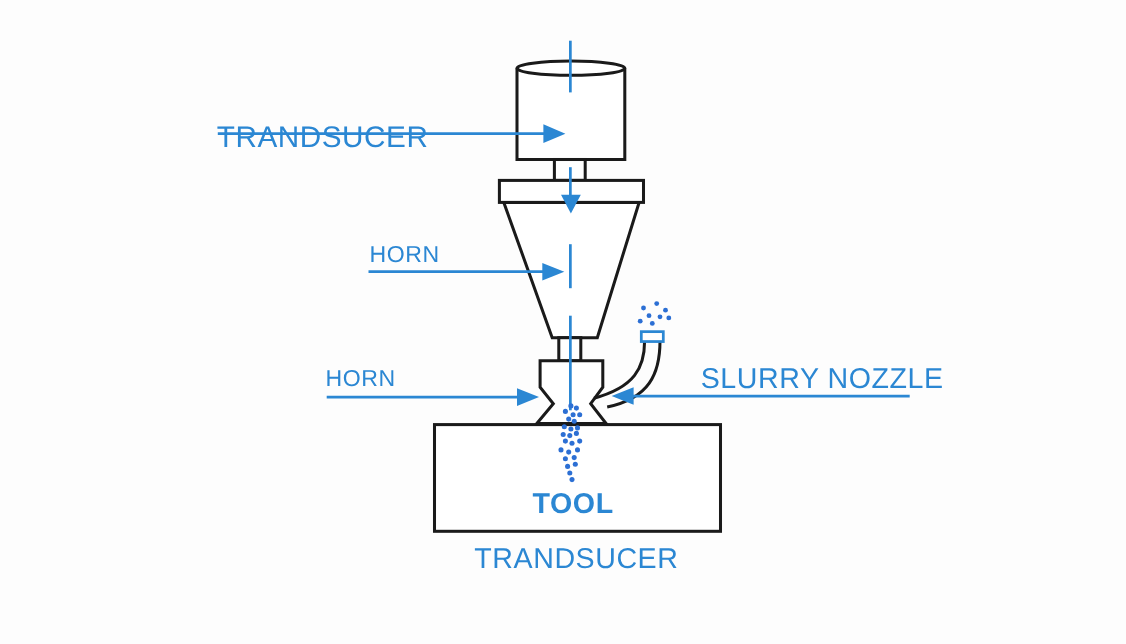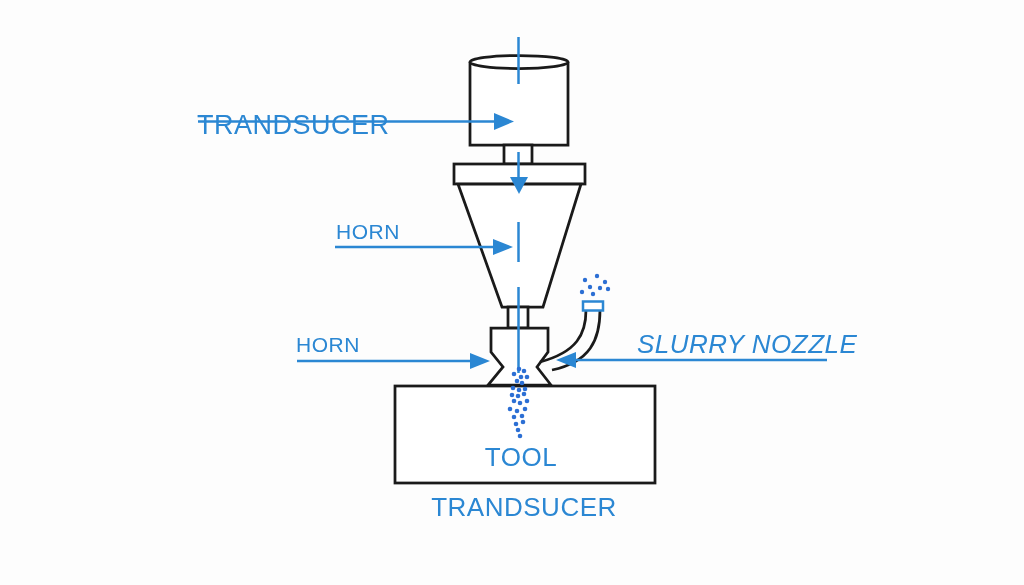--- a/index.html
+++ b/index.html
@@ -35,22 +35,22 @@
     position: absolute;
     color: var(--accent);
     letter-spacing: 0.5px;
     line-height: 1;
     white-space: nowrap;
     user-select: none;
   }
   .lbl-transducer { left: 197px; top: 92px;  font-size: 27px; margin-top: 20px; }
   .lbl-horn-upper { left: 336px; top: 221px; font-size: 21px; }
   .lbl-horn-lower { left: 296px; top: 334px; font-size: 21px; }
-  .lbl-slurry     { left: 637px; top: 331px; font-size: 26px; font-style: italic; }
-  .lbl-tool       { left: 521px; top: 444px; font-size: 26px; transform: translateX(-50%); }
+  .lbl-slurry     { left: 637px; top: 331px; font-size: 26px; }
+  .lbl-tool       { left: 521px; top: 444px; font-size: 26px; transform: translateX(-50%); font-weight: bold; }
   .lbl-workpiece  { left: 524px; top: 494px; font-size: 26px; transform: translateX(-50%); }
 </style>
 </head>
 <body>
 
 <div class="stage">
 
   <svg class="artwork" width="1024" height="585" viewBox="0 0 1024 585">
 
     <g>

